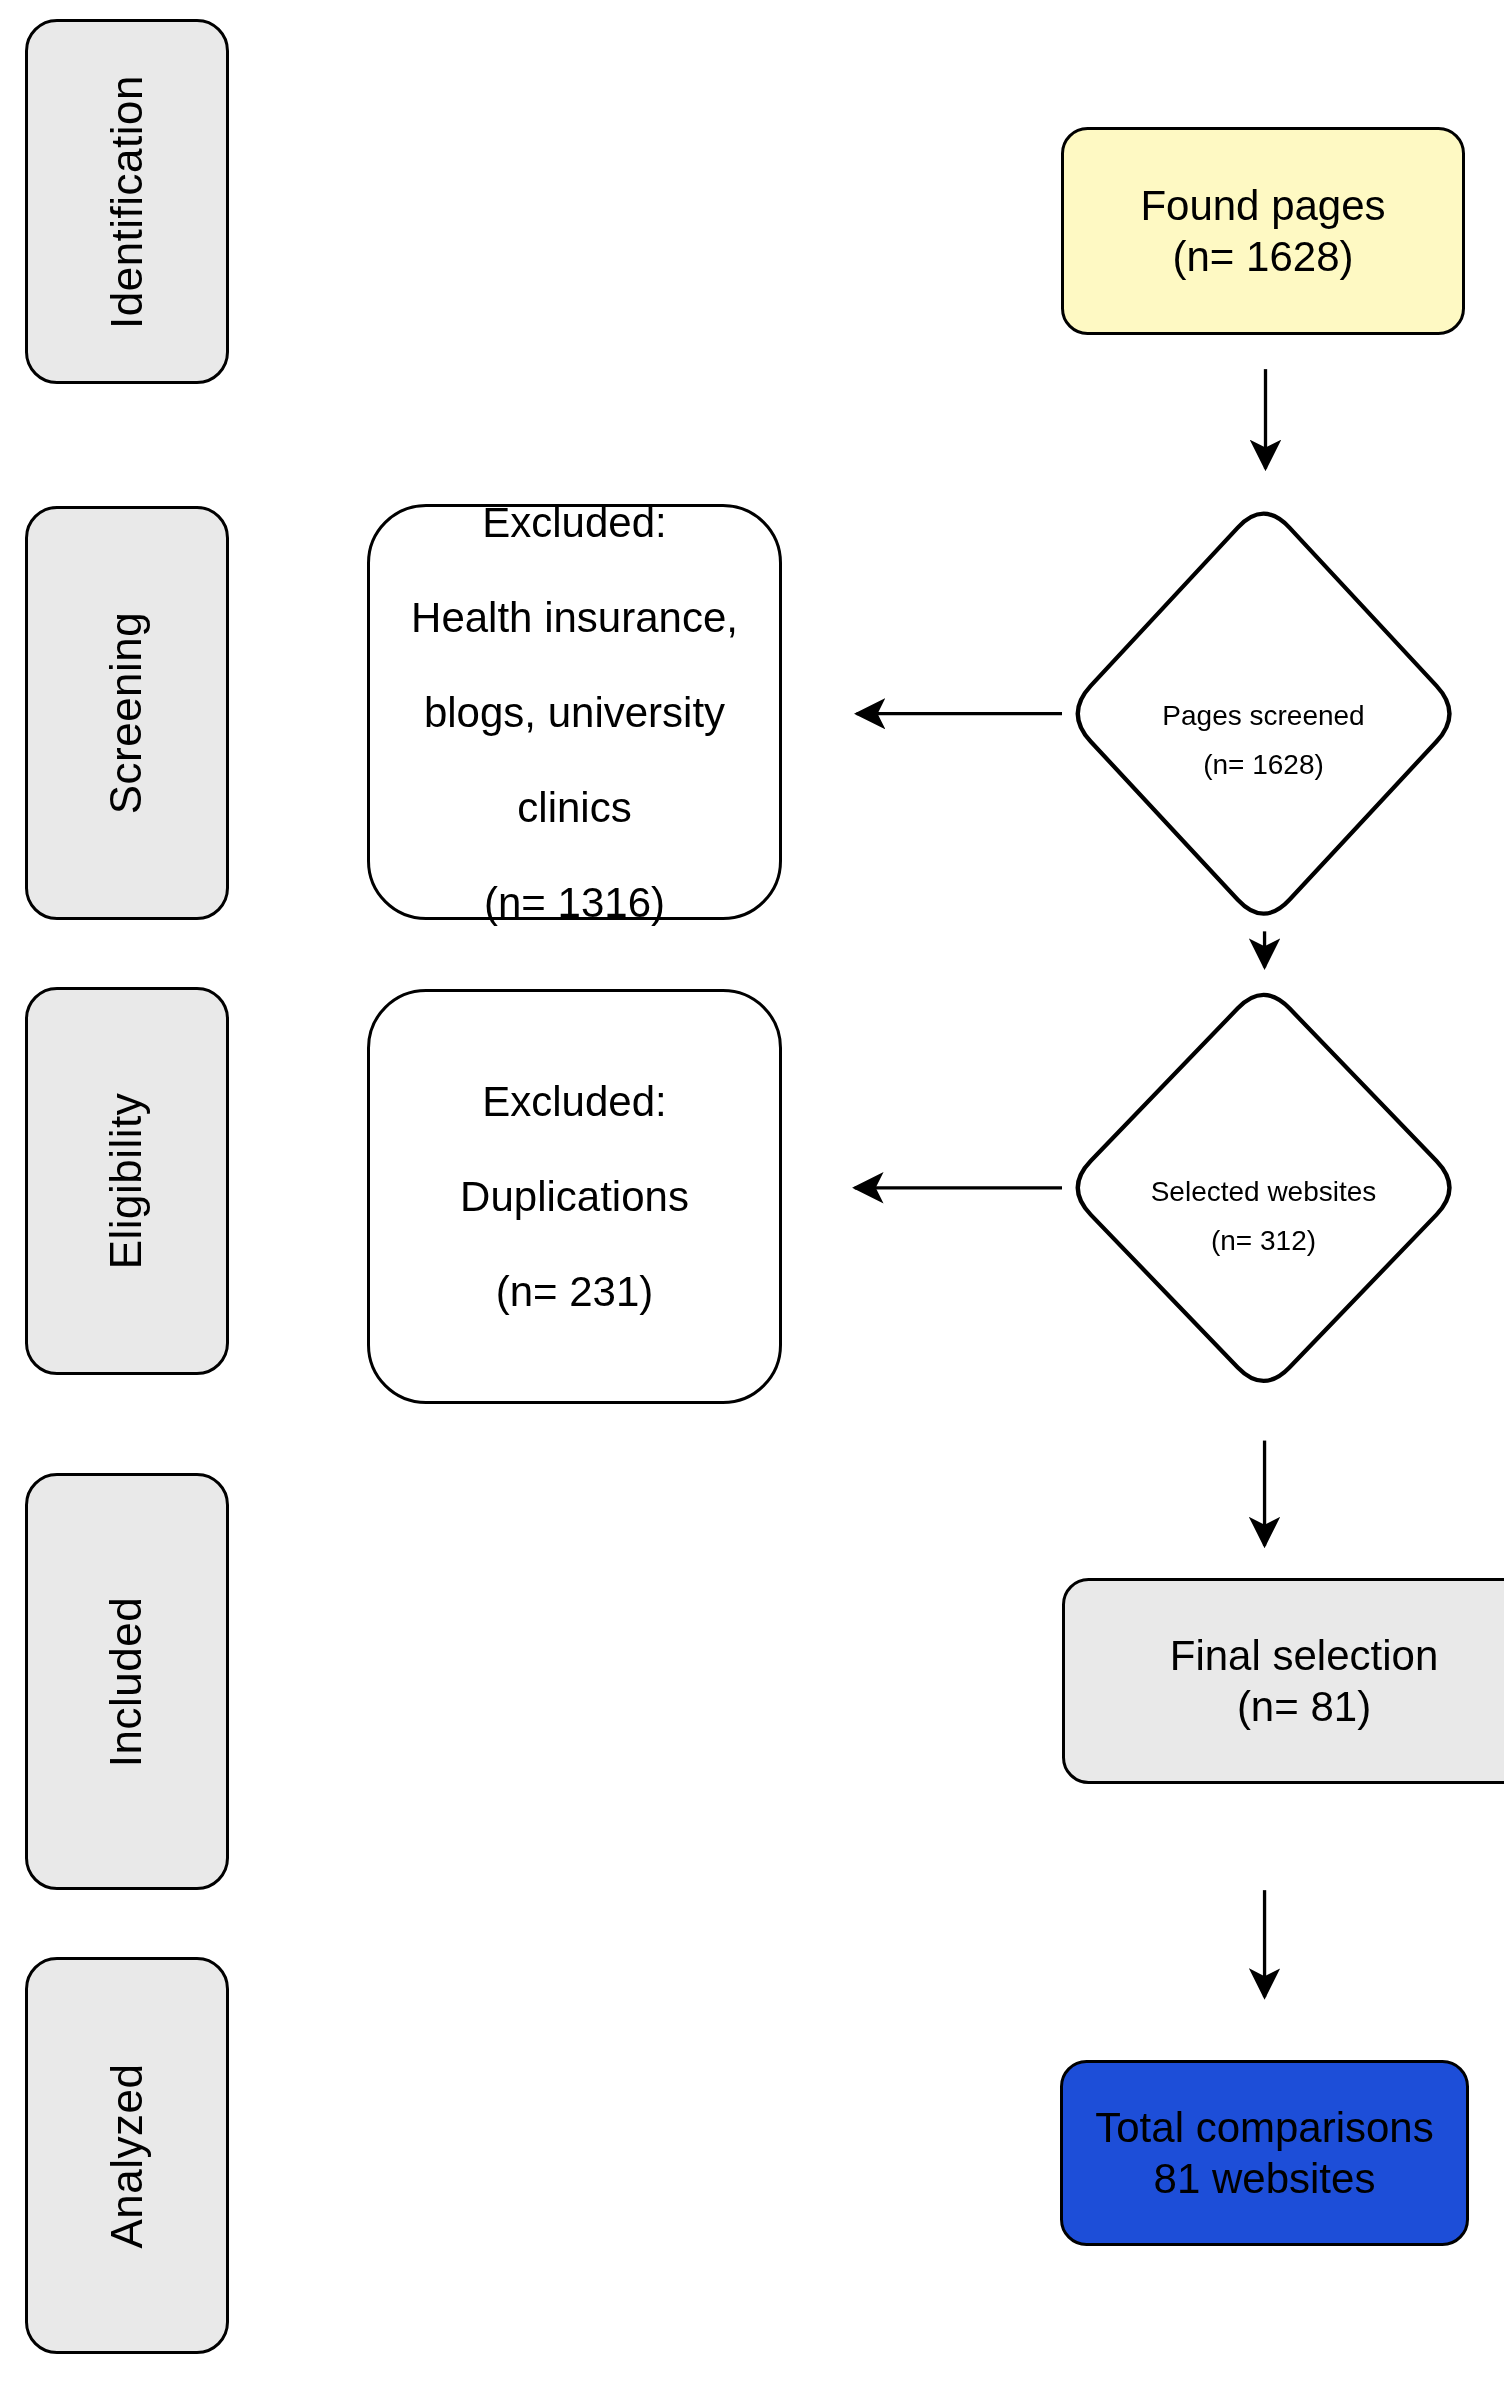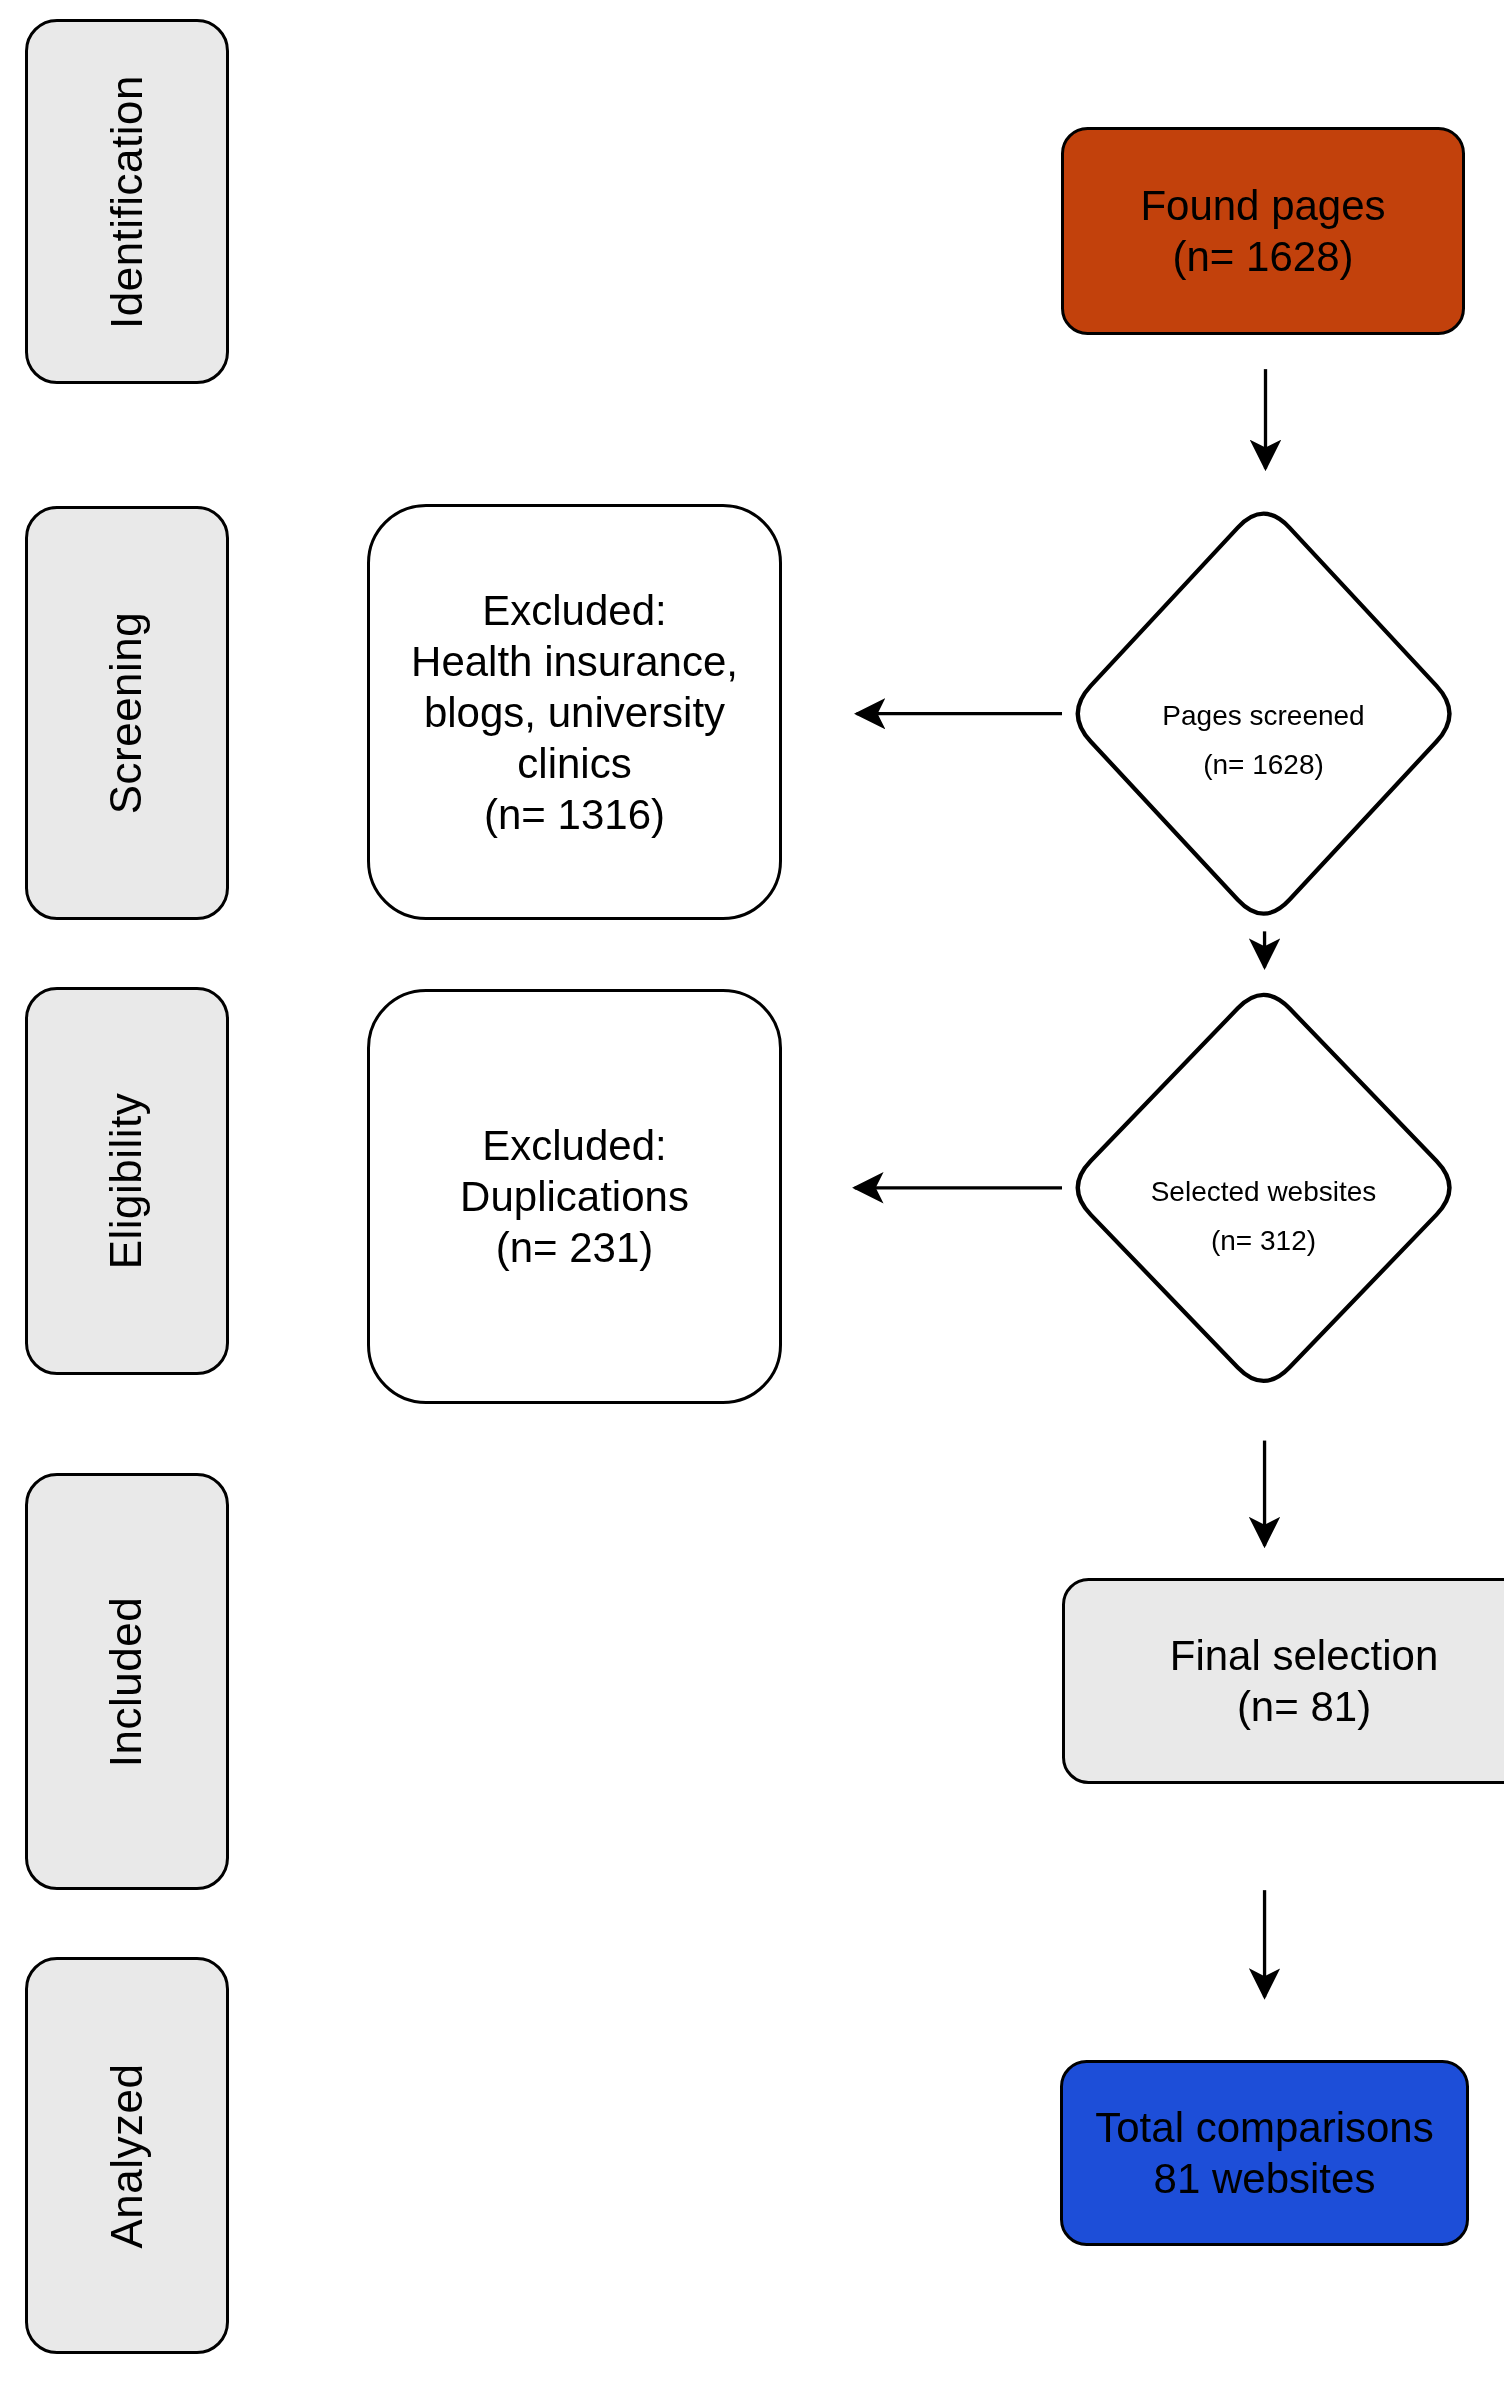--- a/index.html
+++ b/index.html
@@ -38,21 +38,21 @@
     box-sizing: border-box;
     display: flex;
     flex-direction: column;
     align-items: center;
     justify-content: center;
     text-align: center;
     font-size: 42px;
     line-height: 51px;
   }
   .r28 { border-radius: 26.5px; }
-  .r62 { border-radius: 59px; }
+  .r62 { border-radius: 59px; gap: 44px; }
 
   .dlabel {
     position: absolute;
     text-align: center;
     font-size: 28px;
     line-height: 49px;
   }
 
   .diamond { fill: #ffffff; stroke: #000000; stroke-width: 4.5; }
   .arrow   { stroke: #000000; stroke-width: 3.5; fill: none; }
@@ -89,21 +89,21 @@
   <div class="stage" style="top: 987px; height: 388px; background-color: rgb(233, 233, 233);">
     <span class="vtext">Eligibility</span>
   </div>
   <div class="stage" style="top: 1473px; height: 417px; background-color: rgb(233, 233, 233);">
     <span class="vtext">Included</span>
   </div>
   <div class="stage" style="top: 1957px; height: 397px; background-color: rgb(233, 233, 233);">
     <span class="vtext">Analyzed</span>
   </div>
 
-  <div class="node r28" style="left: 1061px; top: 127px; width: 404px; height: 208px; background-color: #c2410c;">
+  <div class="node r28" style="left: 1061px; top: 127px; width: 404px; height: 208px; background-color: #fef9c3;">
       <div>Found pages</div>
       <div>(n= 1628)</div>
     </div>
 
   <div class="node r62" style="left: 367px; top: 504px; width: 415px; height: 416px; background-color: rgb(255, 255, 255);">
       <div>Excluded:</div>
       <div>Health insurance,</div>
       <div>blogs, university</div>
       <div>clinics</div>
       <div>(n= 1316)</div>

